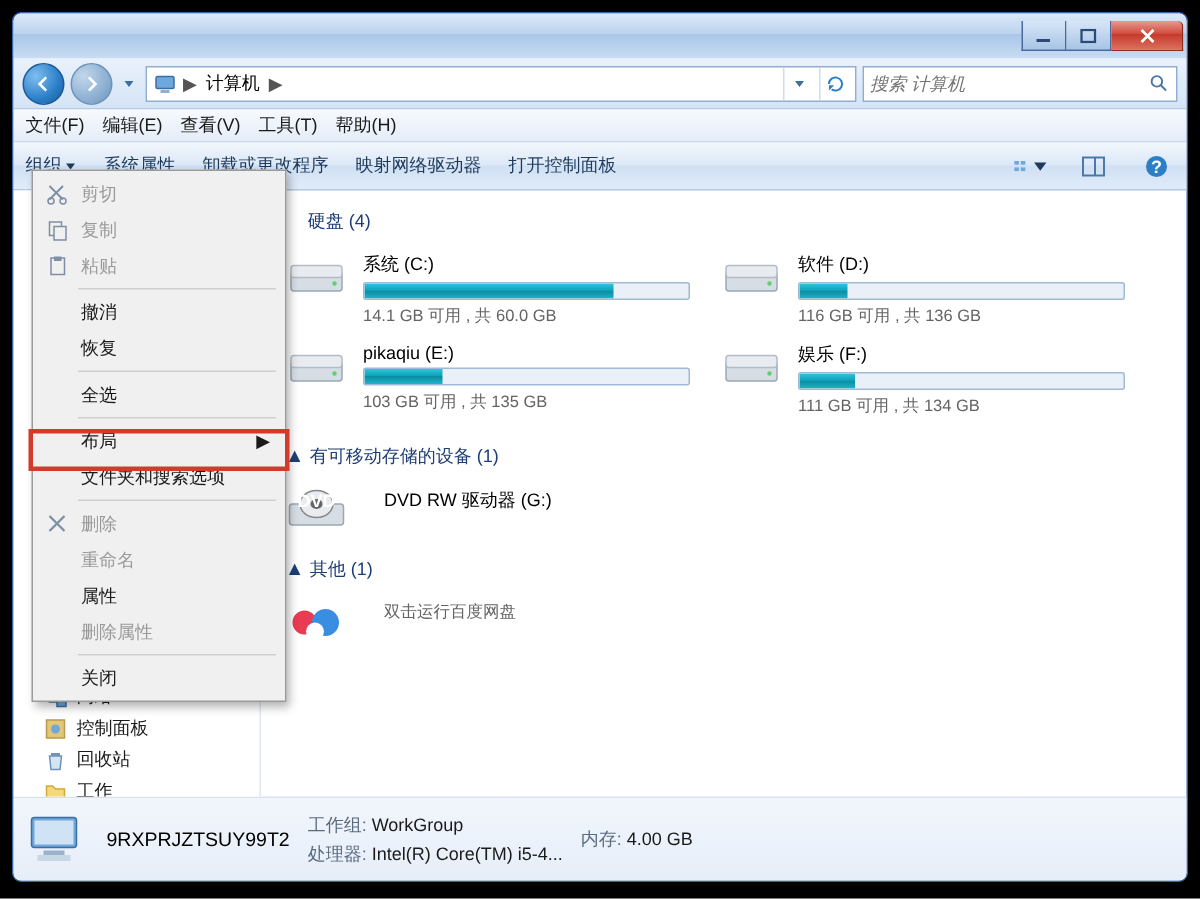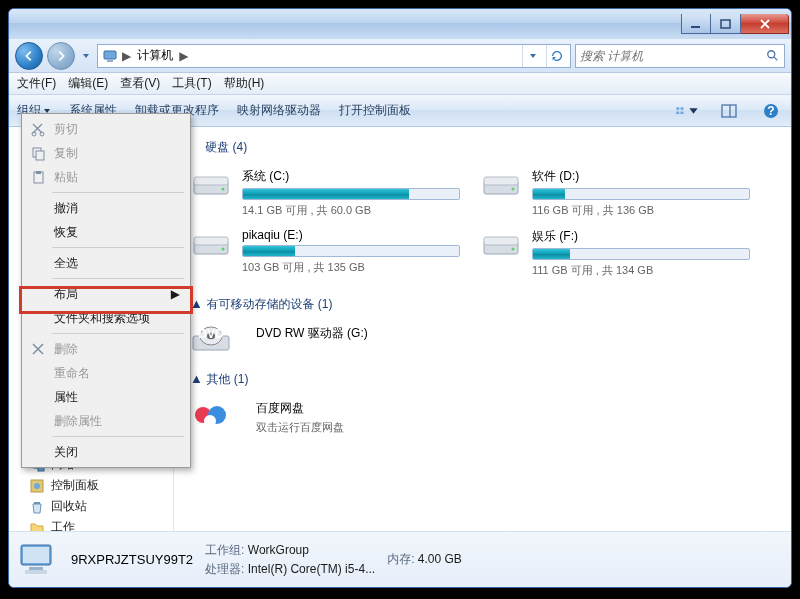--- a/index.html
+++ b/index.html
@@ -326,21 +326,20 @@
       <div class="section-hdr">▲ <span>其他 (1)</span></div>
       <div class="device-item">
         <div class="drive-icon">
           <svg viewBox="0 0 40 30">
               <circle cx="12" cy="14" r="8" fill="#e93b52"></circle>
               <circle cx="26" cy="14" r="9" fill="#3a8de0"></circle>
               <circle cx="19" cy="20" r="6" fill="#fff"></circle>
             </svg>
         </div>
         <div class="drive-info">
-          <div class="drive-name">百度网盘</div>
           <div class="sub">双击运行百度网盘</div>
         </div>
       </div>
     </div>
   </div>
 
   <div class="details">
     <svg class="large-icon" viewBox="0 0 42 42">
         <rect x="4" y="6" width="30" height="20" rx="2" fill="#6fa8dc" stroke="#3a6ea5"></rect>
         <rect x="6" y="8" width="26" height="16" fill="#cfe3f5"></rect>

